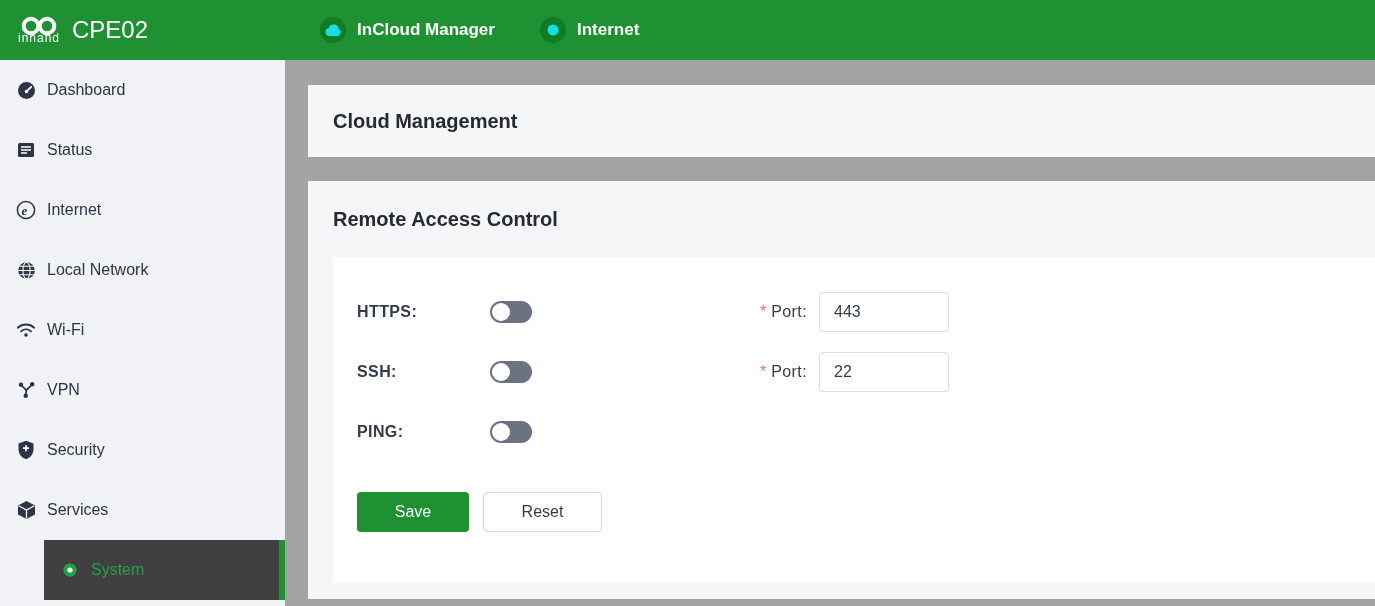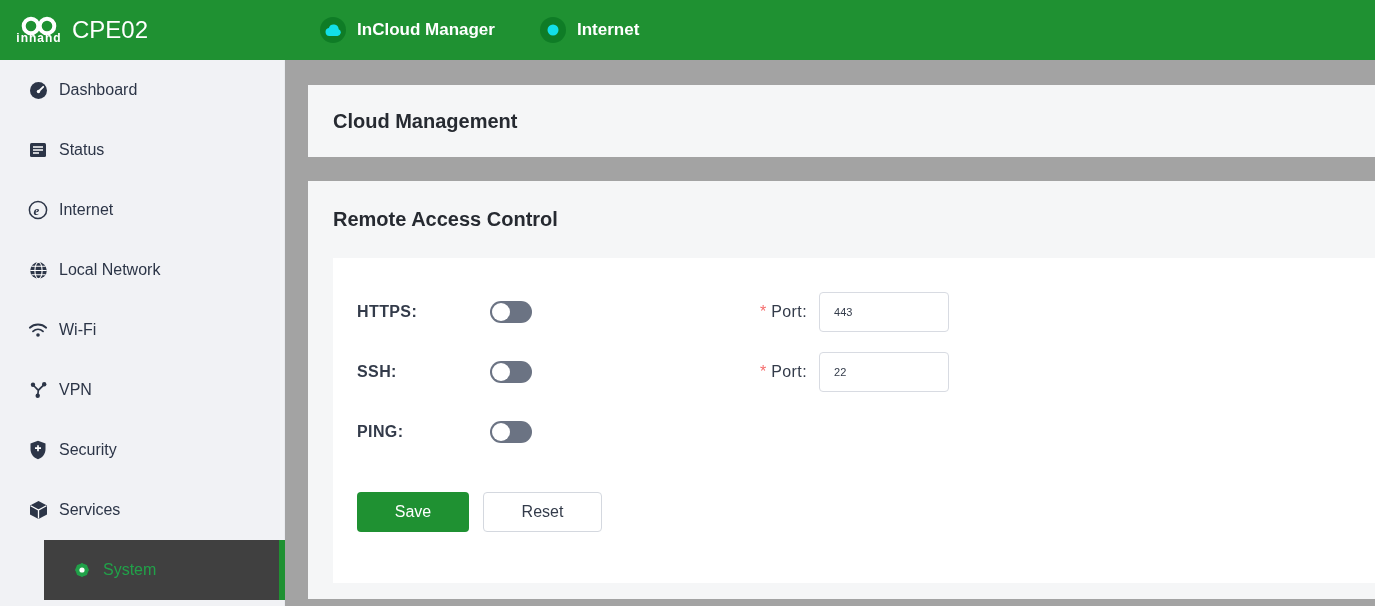--- a/index.html
+++ b/index.html
@@ -12,32 +12,32 @@
   *{margin:0;padding:0;box-sizing:border-box;}
   body{
     width:1375px;height:606px;position:relative;overflow:hidden;
     background:#fff;font-family:"Liberation Sans",sans-serif;
   }
   
   .header{position:absolute;top:0;left:0;width:1375px;height:60px;
     background:var(--header_green);display:flex;align-items:center;}
   .logo{display:flex;align-items:center;margin-left:16px;}
   .logo-mark{display:flex;flex-direction:column;align-items:center;}
-  .brand-text{color:#fff;font-size:12px;font-weight:bold;letter-spacing:1px;margin-top:-6px;}
+  .brand-text{color:#fff;font-size:12px;font-weight:normal;letter-spacing:1px;margin-top:-6px;}
   .model{color:#fff;font-size:24px;margin-left:10px;font-weight:400;}
   .badge{display:flex;align-items:center;cursor:pointer;}
   .badge-first{margin-left:172px;}
   .badge-second{margin-left:45px;}
   .badge-circle{width:26px;height:26px;border-radius:50%;background:var(--badge_circle_green);
     display:flex;align-items:center;justify-content:center;}
   .badge-label{color:#fff;font-size:17px;font-weight:bold;margin-left:11px;}
   
   .sidebar{position:absolute;top:60px;left:0;width:285px;height:546px;
     background:var(--sidebar_bg);border-right:1px solid #e9ebef;}
-  .side-item{height:60px;display:flex;align-items:center;padding-left:28px;
+  .side-item{height:60px;display:flex;align-items:center;padding-left:16px;
     color:var(--sidebar_text);cursor:pointer;position:relative;}
   .side-icon{width:20px;display:flex;justify-content:center;align-items:center;}
   .side-label{margin-left:11px;font-size:16px;}
   .side-item.active{background:#404040;color:var(--active_green);margin-left:44px;}
   .side-item.active::after{content:"";position:absolute;right:-1px;top:0;width:6px;height:100%;
     background:var(--header_green);}
   
   .main{position:absolute;left:285px;top:60px;width:1090px;height:546px;
     background:#a3a3a3;padding:25px 0 0 23px;}
   .panel{background:var(--panel_bg);}
@@ -47,21 +47,21 @@
   .card{background:#fff;margin-top:27px;height:325px;padding:24px 0 0 24px;}
   .form-row{height:60px;display:flex;align-items:center;}
   .form-label{width:133px;font-size:16px;color:var(--label_text);letter-spacing:.4px;font-weight:bold;}
   .toggle{width:42px;height:22px;border-radius:11px;background:var(--toggle_off);
     position:relative;cursor:pointer;flex:0 0 42px;}
   .toggle .knob{position:absolute;left:2px;top:2px;width:18px;height:18px;border-radius:50%;background:#fff;}
   .port-group{display:flex;align-items:center;margin-left:228px;}
   .required{color:var(--required_red);font-size:16px;margin-right:5px;}
   .port-label{font-size:16px;color:var(--label_text);margin-right:12px;letter-spacing:.4px;}
   .port-input{width:130px;height:40px;border:1px solid var(--input_border);border-radius:4px;
-    font-size:11px;padding-left:14px;color:var(--label_text);font-family:inherit;background:#fff;outline:none;}
+    font-size:16px;padding-left:14px;color:var(--label_text);font-family:inherit;background:#fff;outline:none;}
   .btn-row{margin-top:30px;display:flex;}
   .btn-save{width:112px;height:40px;background:var(--save_green);color:#fff;font-size:16px;
     border:none;border-radius:4px;cursor:pointer;font-family:inherit;}
   .btn-reset{width:119px;height:40px;background:#fff;border:1px solid #d4d8df;border-radius:4px;
     color:var(--label_text);font-size:16px;margin-left:14px;cursor:pointer;font-family:inherit;}
   .cyan-fill{fill:var(--badge_cyan);}
 </style>
 </head>
 <body>
 

